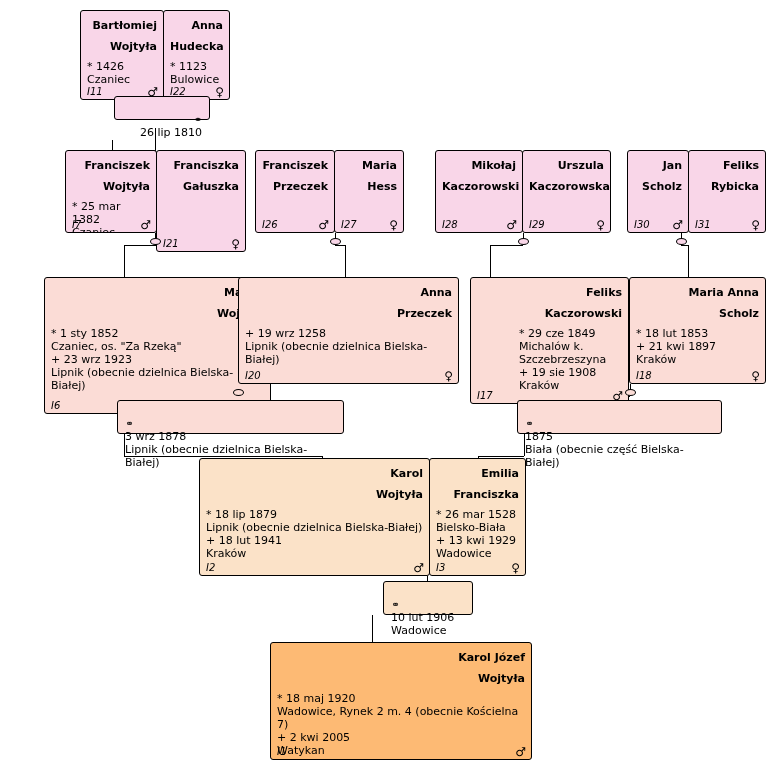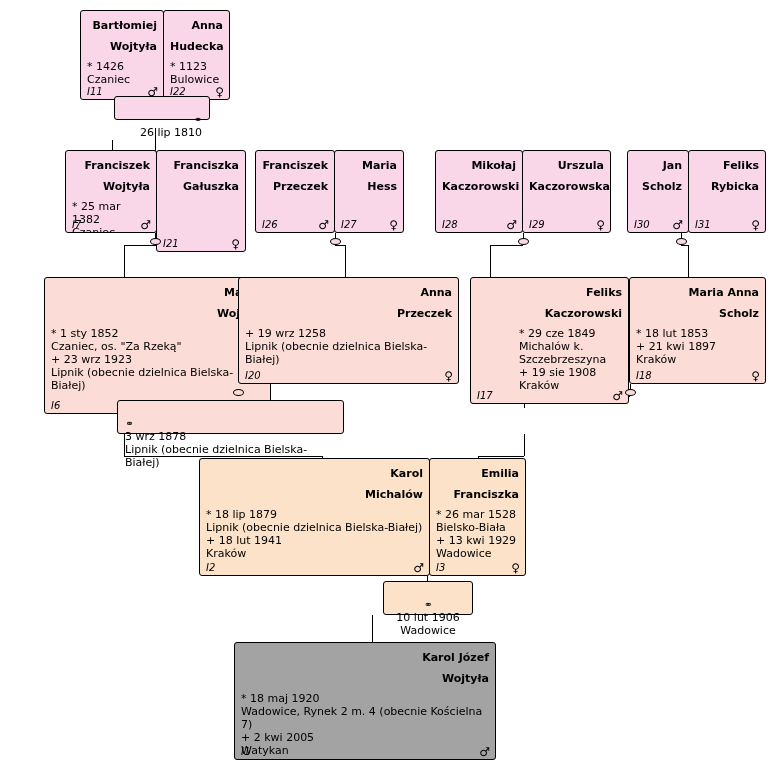--- a/index.html
+++ b/index.html
@@ -44,21 +44,21 @@
     position:absolute;
     right:5px;bottom:1px;
     font-size:12px;
     line-height:12px;
   }
 
   
   .pink      {background:#f9d6e8;}
   .rose      {background:#fbdcd6;}
   .peach     {background:#fbe2c8;}
-  .cream     {background:#a3a3a3;}
+  .cream     {background:#fdba74;margin-left:36px;}
 
   .union{
     position:absolute;
     box-sizing:border-box;
     border:1px solid #000;
     border-radius:3px;
     background:#f9d6e8;
     padding:3px 7px;
     line-height:13px;
     white-space:pre-line;
@@ -273,24 +273,29 @@
 
   <div class="dot rose" style="left:233px;top:389px;"></div>
   <div class="dot rose" style="left:625px;top:389px;"></div>
 
   <div class="union rose" style="left:117px;top:400px;width:227px;height:34px;">
     <span class="eq">⚭</span>
     <span>3 wrz 1878
 Lipnik (obecnie dzielnica Bielska-Białej)</span>
   </div>
 
+  <div class="union rose" style="left:517px;top:400px;width:205px;height:34px;">
+    <span class="eq">⚭</span>
+    <span>1875
+Biała (obecnie część Bielska-Białej)</span>
+  </div>
 
   <div class="node peach" style="left:199px;top:458px;width:231px;height:118px;">
     <div class="name">Karol
-Michalów</div>
+Wojtyła</div>
     <div class="facts">* 18 lip 1879
    Lipnik (obecnie dzielnica Bielska-Białej)
 + 18 lut 1941
    Kraków</div>
     <div class="idtag">I2</div>
     <div class="sexmark">♂</div>
   </div>
 
   <div class="node peach" style="left:429px;top:458px;width:97px;height:118px;">
     <div class="name">Emilia
@@ -298,21 +303,21 @@
     <div class="facts">* 26 mar 1528
    Bielsko-Biała
 + 13 kwi 1929
    Wadowice</div>
     <div class="idtag">I3</div>
     <div class="sexmark">♀</div>
   </div>
 
   <div class="dot peach" style="left:422px;top:581px;"></div>
 
-  <div class="union peach" style="left:383px;top:581px;width:90px;height:34px;text-align:center;">
+  <div class="union peach" style="left:383px;top:581px;width:90px;height:34px;text-align:left;">
     <span class="eq">⚭</span>
     <span>10 lut 1906
 Wadowice</span>
   </div>
 
   <div class="node cream" style="left:234px;top:642px;width:262px;height:118px;">
     <div class="name">Karol Józef
 Wojtyła</div>
     <div class="facts">* 18 maj 1920
    Wadowice, Rynek 2 m. 4 (obecnie Kościelna 7)

